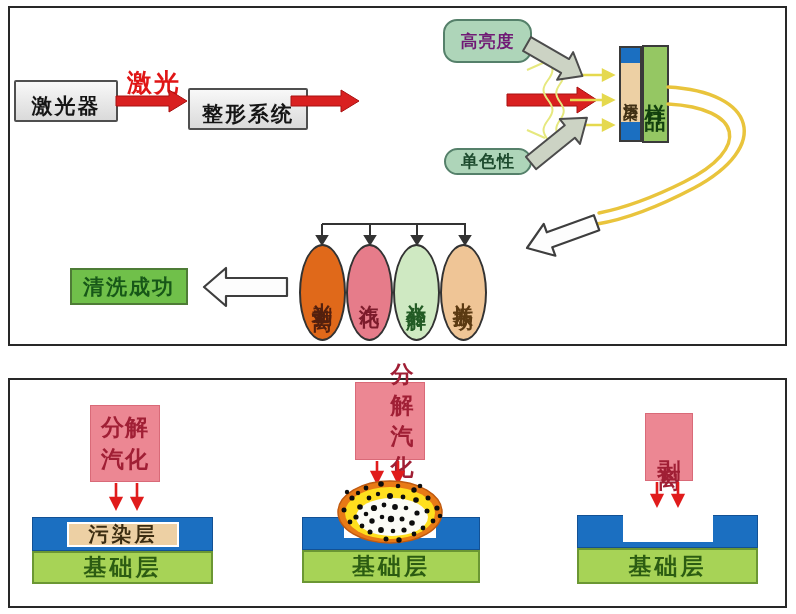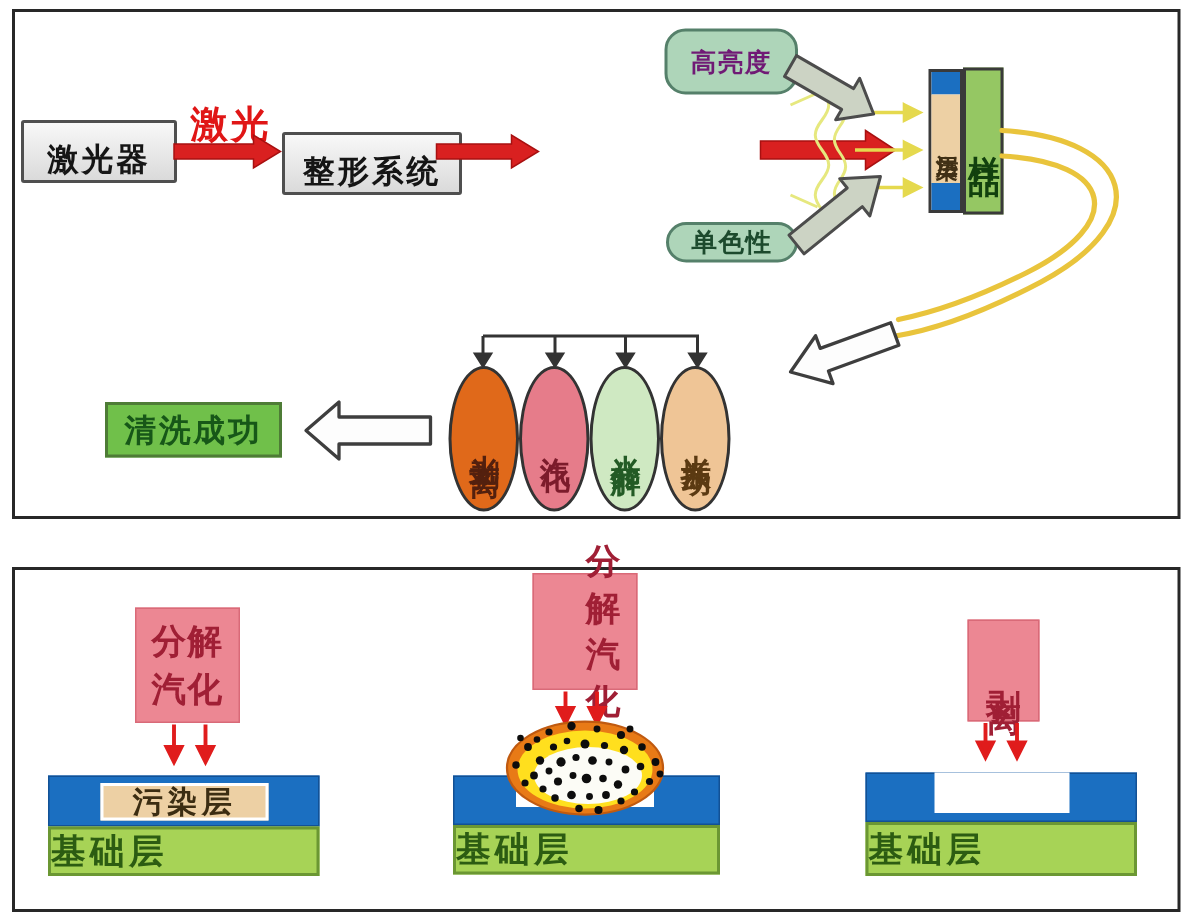--- a/index.html
+++ b/index.html
@@ -31,21 +31,21 @@
   .successbox{position:absolute;left:70px;top:268px;width:118px;height:37px;border:2px solid #4e7c36;
               display:flex;align-items:center;justify-content:center;font-weight:bold;font-size:21px;
               letter-spacing:2px;box-sizing:border-box;}
   .pinkbox{position:absolute;border:1px solid #d96a78;display:flex;align-items:center;
            justify-content:center;font-weight:bold;font-size:23px;text-align:center;
            box-sizing:border-box;}
   .pinkbox .wrap2{width:52px;word-break:break-all;line-height:1.35;letter-spacing:1px;}
   .pinkbox .vtext{letter-spacing:5px;line-height:1;}
   .layer{position:absolute;box-sizing:border-box;}
   .layer-blue{border:1px solid #125195;}
-  .layer-green{border:2px solid #6b9733;display:flex;align-items:center;
+  .layer-green{border:2px solid #6b9733;display:flex;align-items:center;justify-content:center;
                font-weight:bold;font-size:23px;color:#2c5c12;letter-spacing:3px;}
   .tanbox{position:absolute;border:2px solid #ffffff;display:flex;align-items:center;
           justify-content:center;font-weight:bold;font-size:20px;color:#3c2d12;letter-spacing:3px;
           box-sizing:border-box;}
   .notch{position:absolute;background:#ffffff;}
   svg.overlay{position:absolute;left:0;top:0;width:796px;height:614px;pointer-events:none;z-index:5;}
   .boxlayer{position:absolute;left:0;top:0;width:796px;height:614px;z-index:2;}
 </style>
 </head>
 <body>

